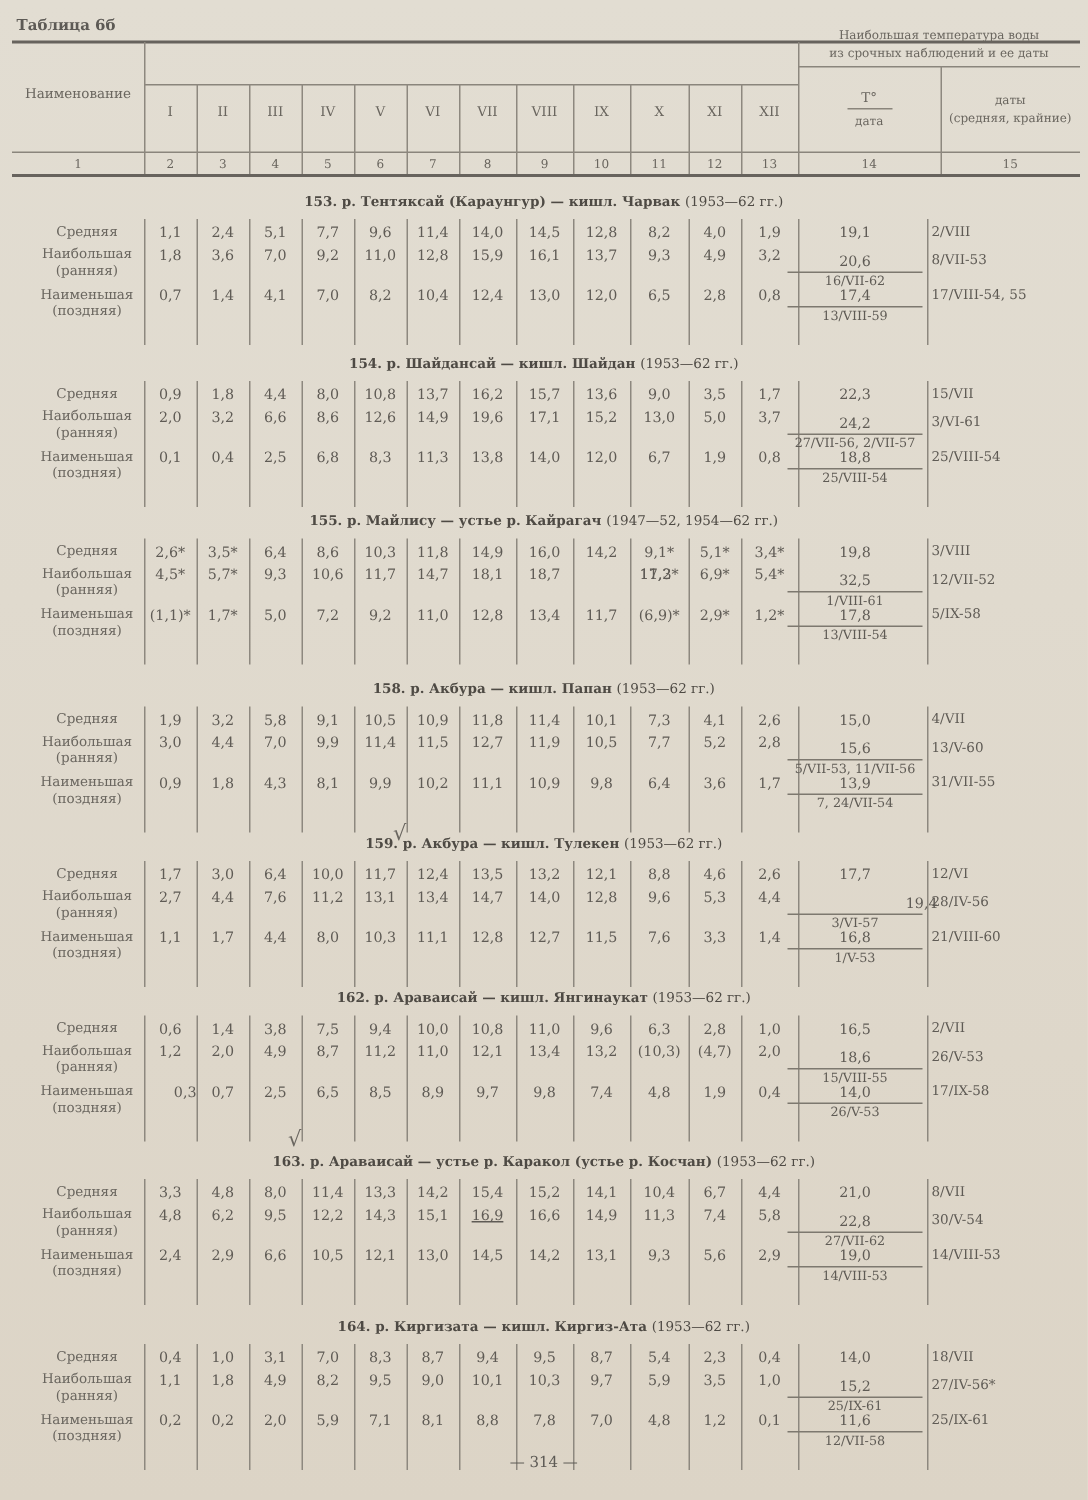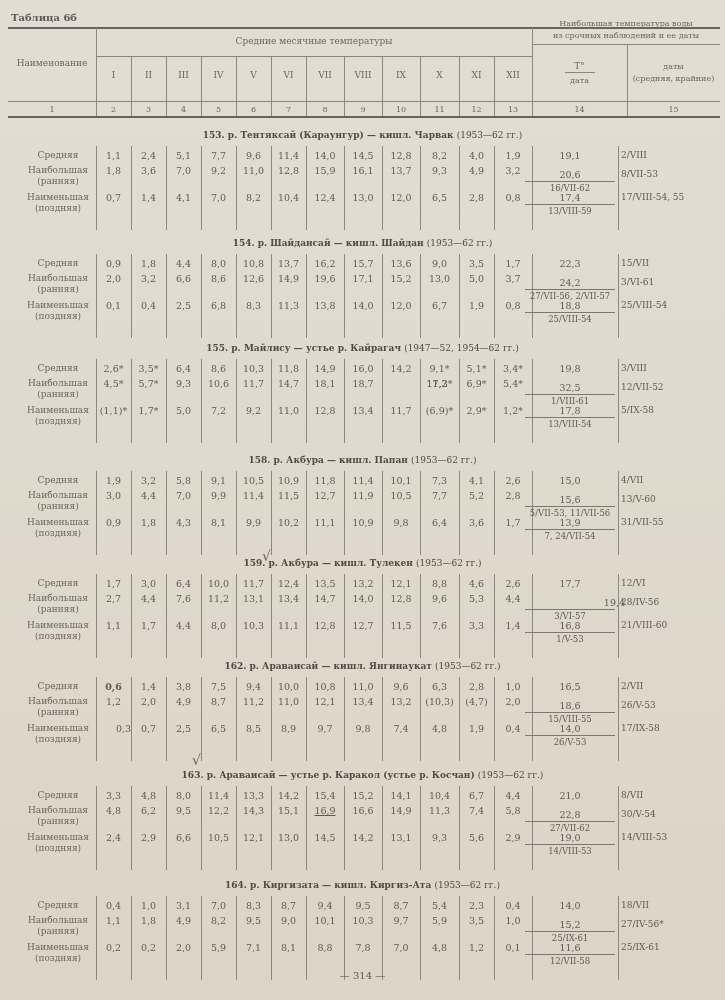--- a/index.html
+++ b/index.html
@@ -63,21 +63,20 @@
       <div class="vline" style="left:271px; top:56px; height:60px;"></div>
       <div class="vline" style="left:306px; top:56px; height:60px;"></div>
       <div class="vline" style="left:344px; top:56px; height:60px;"></div>
       <div class="vline" style="left:382px; top:56px; height:60px;"></div>
       <div class="vline" style="left:420px; top:56px; height:60px;"></div>
       <div class="vline" style="left:459px; top:56px; height:60px;"></div>
       <div class="vline" style="left:494px; top:56px; height:60px;"></div>
     </div>
 
   <div class="hdr" style="left:8px; width:88px; top:58px;">Наименование</div>
-  <div class="hdr" style="left:96px; width:436px; top:36px;">Средние месячные температуры</div>
   <div class="hdr small" style="left:532px; width:188px; top:18px;">Наибольшая температура воды</div>
   <div class="hdr small" style="left:532px; width:188px; top:30px;">из срочных наблюдений и ее даты</div>
   <div class="hdr" style="left:532px; width:95px; top:61px;">T°</div>
   <div class="thin" style="left:565px; width:30px; top:72px;"></div>
   <div class="hdr small" style="left:532px; width:95px; top:75px;">дата</div>
   <div class="hdr small" style="left:627px; width:93px; top:61px;">даты</div>
   <div class="hdr small" style="left:627px; width:93px; top:73px;">(средняя, крайние)</div>
 
   <div id="header-months">
       <div class="hdr" style="left:96px; width:35px; top:70px;">I</div>
@@ -454,21 +453,21 @@
       <div class="vline" style="left:420px; top:677px; height:84px;"></div>
       <div class="vline" style="left:459px; top:677px; height:84px;"></div>
       <div class="vline" style="left:494px; top:677px; height:84px;"></div>
       <div class="vline" style="left:532px; top:677px; height:84px;"></div>
       <div class="vline" style="left:618px; top:677px; height:84px;"></div>
       <div class="rowlabel" style="top:681px;">Средняя</div>
       <div class="rowlabel" style="top:696px;">Наибольшая</div>
       <div class="rowlabel" style="top:707px;">(ранняя)</div>
       <div class="rowlabel" style="top:723px;">Наименьшая</div>
       <div class="rowlabel" style="top:734px;">(поздняя)</div>
-      <div class="cell" style="left:96px; width:35px; top:681px;font-weight:bold;">0,6</div>
+      <div class="cell" style="left:96px; width:35px; top:681px;">0,6</div>
       <div class="cell" style="left:131px; width:35px; top:681px;">1,4</div>
       <div class="cell" style="left:166px; width:35px; top:681px;">3,8</div>
       <div class="cell" style="left:201px; width:35px; top:681px;">7,5</div>
       <div class="cell" style="left:236px; width:35px; top:681px;">9,4</div>
       <div class="cell" style="left:271px; width:35px; top:681px;">10,0</div>
       <div class="cell" style="left:306px; width:38px; top:681px;">10,8</div>
       <div class="cell" style="left:344px; width:38px; top:681px;">11,0</div>
       <div class="cell" style="left:382px; width:38px; top:681px;">9,6</div>
       <div class="cell" style="left:420px; width:39px; top:681px;">6,3</div>
       <div class="cell" style="left:459px; width:35px; top:681px;">2,8</div>

